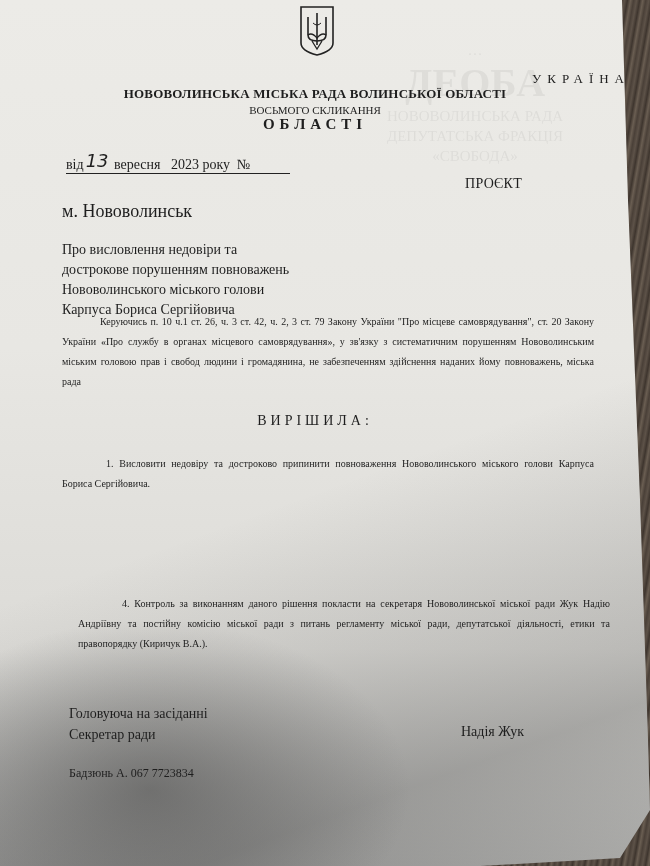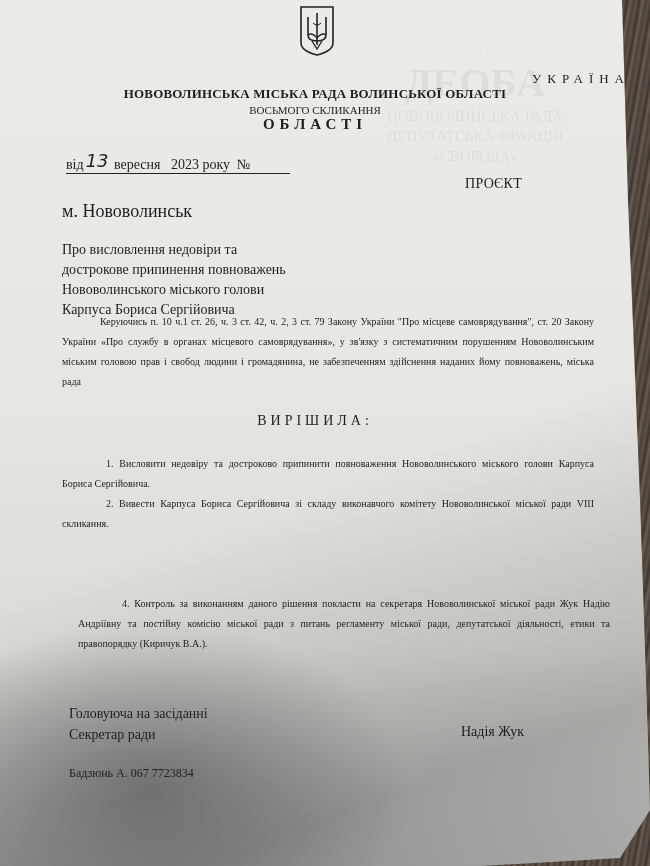--- a/index.html
+++ b/index.html
@@ -91,31 +91,30 @@
     <span>вересня</span>&nbsp;&nbsp;
     <span>2023 року</span>&nbsp;
     <span>№</span>
   </div>
 
   <div class="project">ПРОЄКТ</div>
   <div class="city">м. Нововолинськ</div>
 
   <div class="subject">
     <div>Про висловлення недовіри та</div>
-    <div>дострокове припинення повноважень</div>
+    <div>дострокове порушенням повноважень</div>
     <div>Нововолинського міського голови</div>
     <div>Карпуса Бориса Сергійовича</div>
   </div>
 
   <p class="body-text preamble">Керуючись п. 10 ч.1 ст. 26, ч. 3 ст. 42, ч. 2, 3 ст. 79 Закону України "Про місцеве самоврядування", ст. 20 Закону України «Про службу в органах місцевого самоврядування», у зв'язку з систематичним порушенням Нововолинським міським головою прав і свобод людини і громадянина, не забезпеченням здійснення наданих йому повноважень, міська рада</p>
 
   <div class="t-center resolved">ВИРІШИЛА:</div>
 
   <p class="body-text item item-1">1.  Висловити недовіру та достроково припинити повноваження Нововолинського міського голови Карпуса Бориса Сергійовича.</p>
-  <p class="body-text item item-2">2.  Вивести Карпуса Бориса Сергійовича зі складу виконавчого комітету Нововолинської міської ради VIII скликання.</p>
   <p class="body-text item item-4">4.  Контроль за виконанням даного рішення покласти на секретаря Нововолинської міської ради Жук Надію Андріївну та постійну комісію міської ради з питань регламенту міської ради, депутатської діяльності, етики та правопорядку (Киричук В.А.).</p>
 
   <div class="sig-label sig-1">Головуюча  на засіданні</div>
   <div class="sig-label sig-2">Секретар ради</div>
   <div class="sig-name">Надія Жук</div>
 
   <div class="contact">Бадзюнь А. 067 7723834</div>
 </div>
 
 </body></html>

